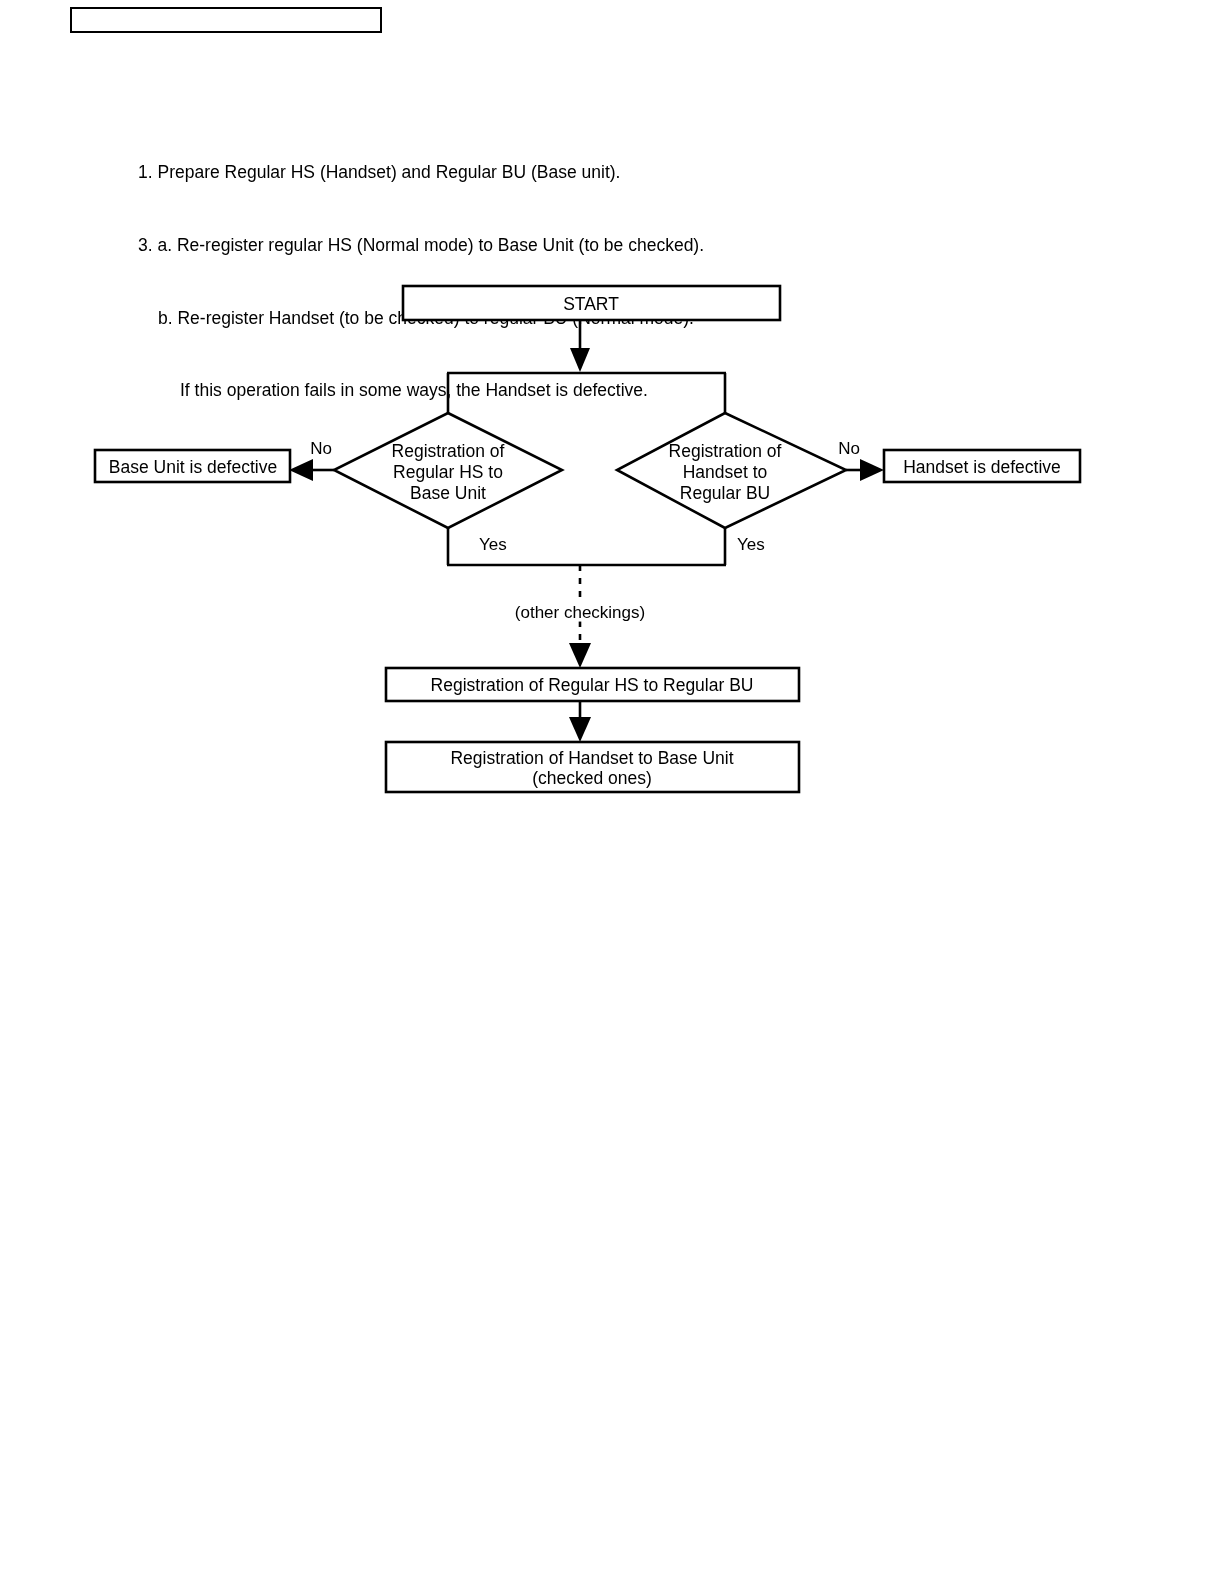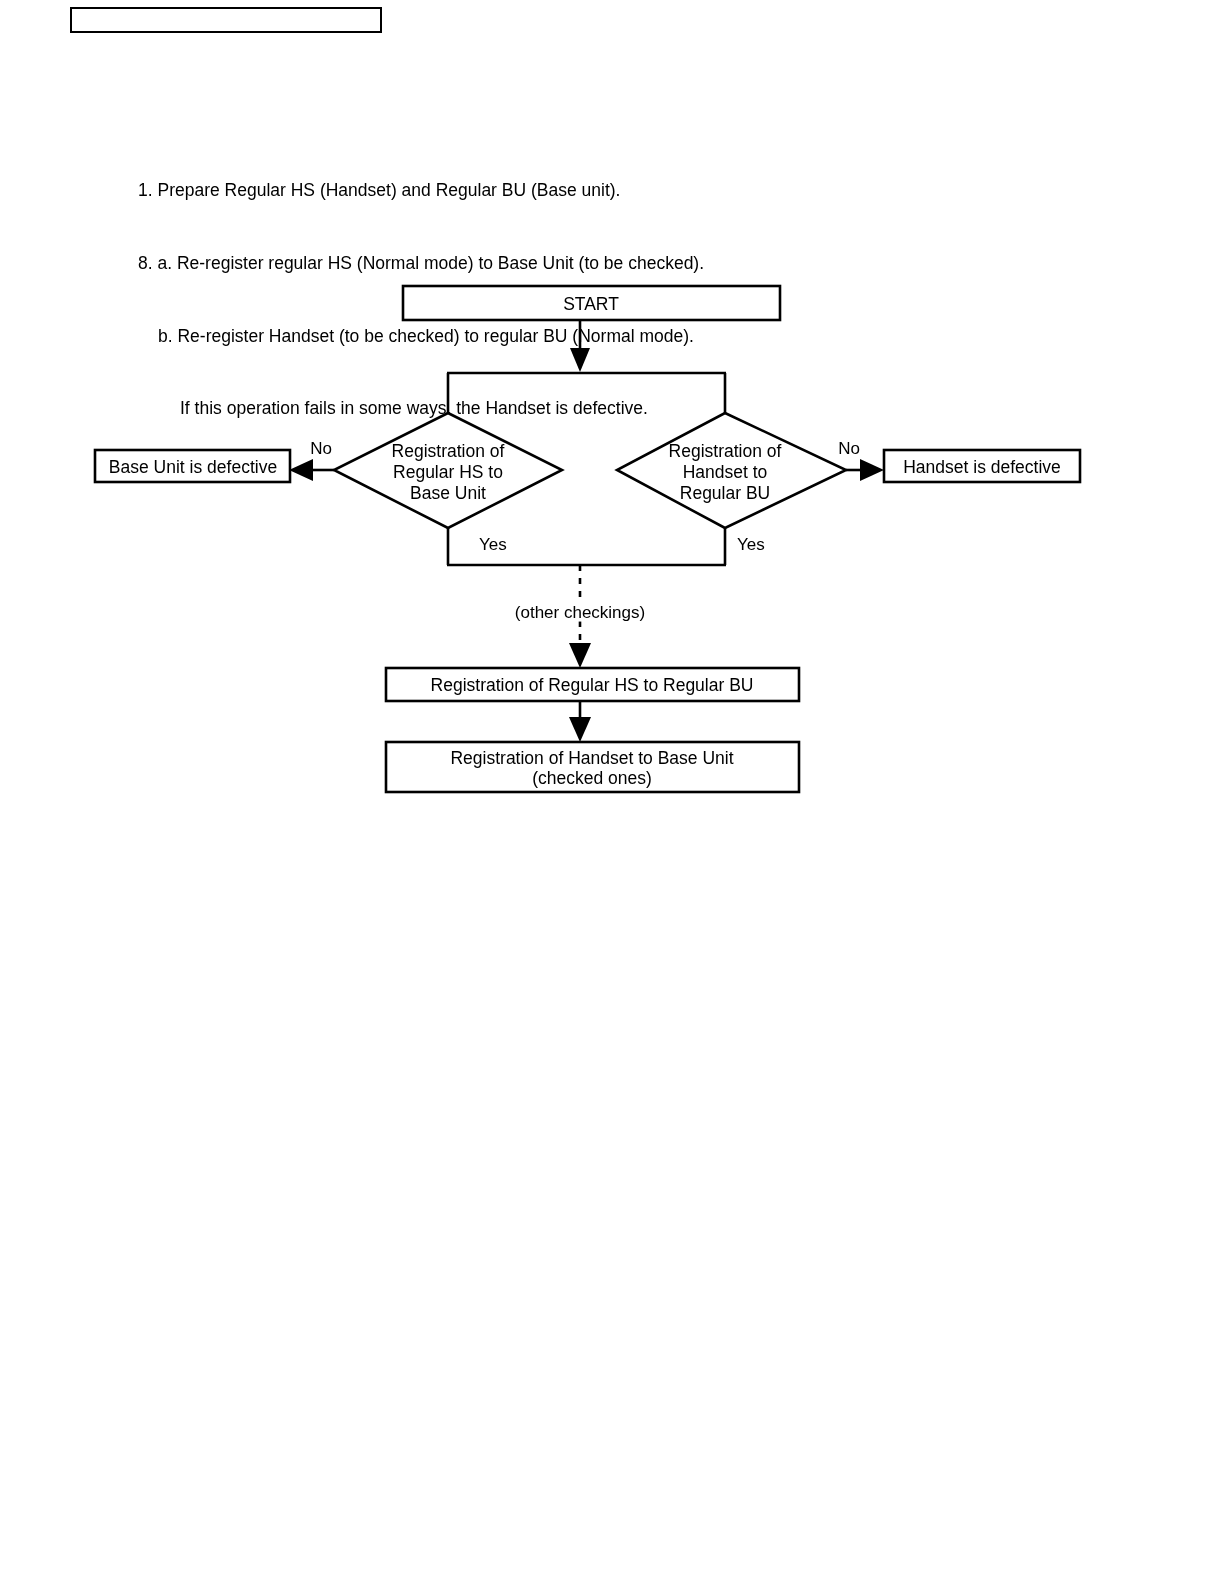--- a/index.html
+++ b/index.html
@@ -29,21 +29,21 @@
     width: 312px;
     height: 26px;
     border: 2px solid #000;
     box-sizing: border-box;
     background: #fff;
   }
   
   .instructions {
     position: absolute;
     left: 138px;
-    top: 130px;
+    top: 112px;
     width: 700px;
     font-size: 17.5px;
     line-height: 24.2px;
     white-space: pre;
     color: #000;
   }
   .instructions .line { display: block; }
   .ind-1 { padding-left: 0px; }
   .ind-2 { padding-left: 20px; }
   .ind-3 { padding-left: 42px; }
@@ -71,21 +71,21 @@
 </style>
 </head>
 <body>
 
 <div id="page">
 
   <div class="header-box"></div>
 
   <div class="instructions">
     <span class="line ind-1">1. Prepare Regular HS (Handset) and Regular BU (Base unit).</span>
-    <span class="line ind-1">8. a. Re-register regular HS (Normal mode) to Base Unit (to be checked).</span>
+    <span class="line ind-1">3. a. Re-register regular HS (Normal mode) to Base Unit (to be checked).</span>
     <span class="line ind-2">b. Re-register Handset (to be checked) to regular BU (Normal mode).</span>
     <span class="line ind-3">If this operation fails in some ways, the Handset is defective.</span>
   </div>
 
   <svg id="flow" viewBox="0 0 1224 1584">
 
     <g>
       <rect class="box-shape" x="403" y="286" width="377" height="34"></rect>
       <text class="node-text" x="591" y="310" text-anchor="middle">START</text>
     </g>

